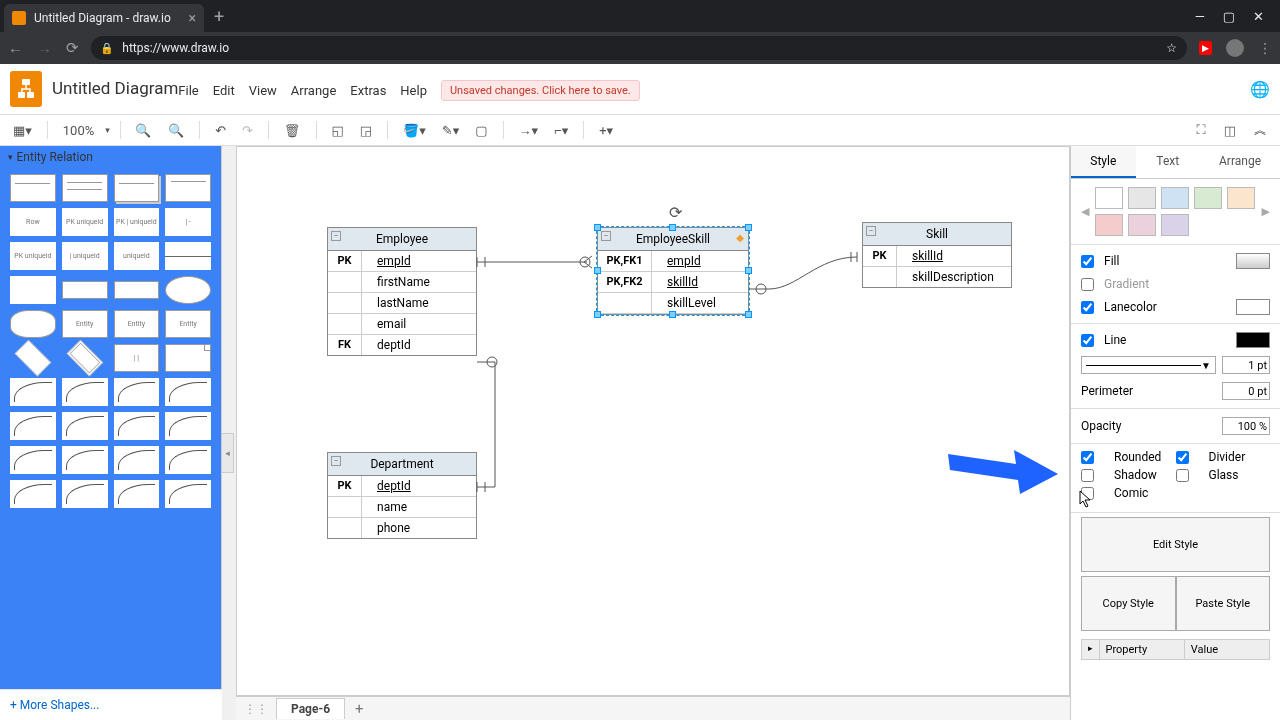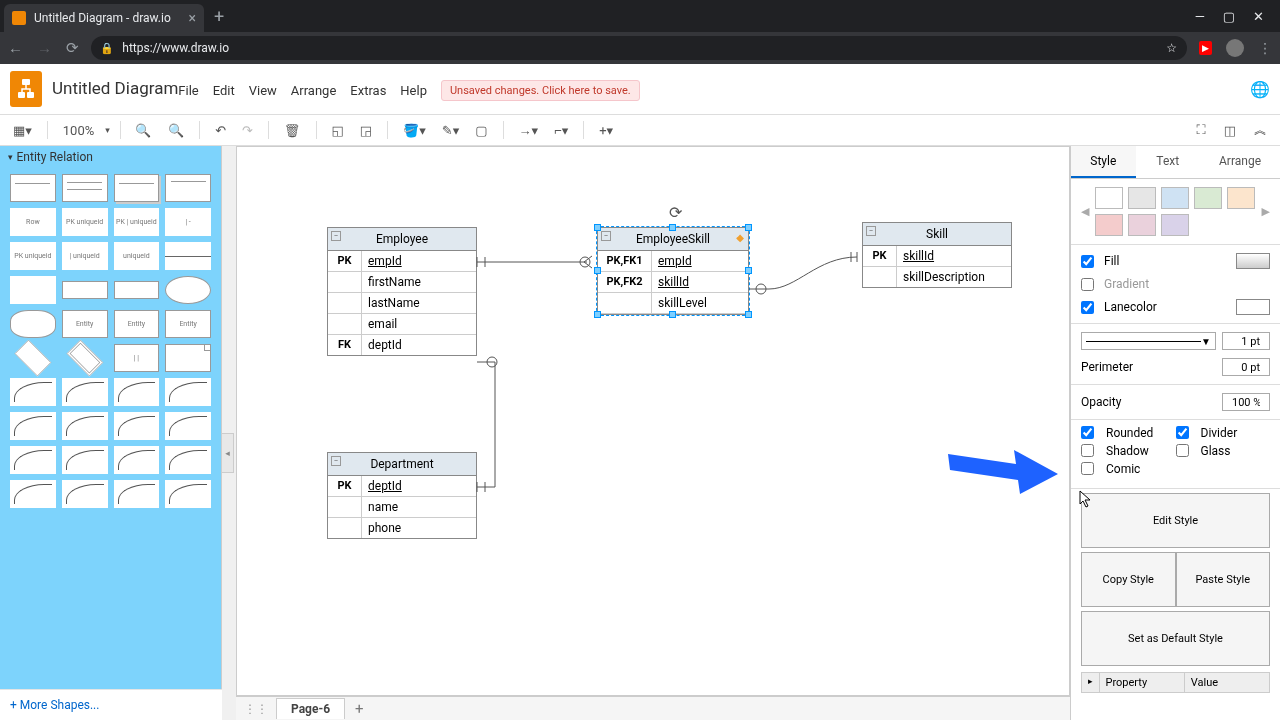--- a/index.html
+++ b/index.html
@@ -35,40 +35,40 @@
 
 .toolbar { height: 32px; border-top: 1px solid #ddd; border-bottom: 1px solid #ddd; display: flex; align-items: center; padding: 0 8px; gap: 6px; font-size: 13px; color: #555; }
 .toolbar .sep { width: 1px; height: 18px; background: #ddd; margin: 0 4px; }
 .toolbar .btn { padding: 3px 5px; cursor: pointer; display:flex; align-items:center; }
 .toolbar-right { margin-left: auto; display:flex; gap:8px; }
 
 
 .main { display: flex; height: calc(720px - 32px - 32px - 50px - 32px); position: relative; }
 
 
-.sidebar { width: 222px; border-right: 1px solid #ccc; overflow-y: auto; background: #7dd3fc; }
+.sidebar { width: 222px; border-right: 1px solid #ccc; overflow-y: auto; background: #3b82f6; }
 .sidebar-header { font-size: 12px; padding: 4px 8px; color: #333; display:flex; align-items:center; }
 .sidebar-header::before { content: "▾"; font-size: 9px; margin-right: 4px; }
 .shape-grid { display: grid; grid-template-columns: repeat(4, 1fr); gap: 6px; padding: 6px 10px; }
 .shape { height: 28px; border: 1px solid #999; background: #fff; display:flex; align-items:center; justify-content:center; font-size: 7px; color:#777; }
 .shape.noborder { border: none; }
 .shape.round { border-radius: 50%; }
 .shape.diamond { transform: rotate(45deg) scale(0.7); }
 .shape.curve { border: none; position:relative; }
 .shape.curve::after { content:""; position:absolute; left:4px; right:4px; top:4px; bottom:4px; border-left:1px solid #555; border-bottom:1px solid #555; border-bottom-left-radius: 80%; transform: scaleY(-1);}
 .more-shapes { padding: 8px 10px; color: #0066cc; font-size: 12px; cursor:pointer; border-top:1px solid #e5e5e5; position:absolute; bottom:0; width:222px; background:#fff;}
 
 
 .canvas-wrap { flex: 1; background: #f0f0f0; position: relative; overflow:hidden; }
 .canvas { position: absolute; left: 14px; top: 0; right: 0; bottom: 24px; background: #fff; border: 1px solid #ccc; }
 .entity { position: absolute; border: 1px solid #888; background: #fff; font-size: 12px; }
 .entity.selected { outline: 1px dashed #0096ff; }
 .entity .ehead { background: #e0e8ef; text-align: center; padding: 4px; border-bottom: 1px solid #888; font-weight: normal; position:relative; }
 .entity .ehead .collapse { position:absolute; left:3px; top:3px; width:10px; height:10px; border:1px solid #999; font-size:8px; line-height:8px; text-align:center; color:#666;}
-.entity .row { display: flex; border-bottom: 1px solid #ccc; }
+.entity .row { display: flex; border-bottom: 1px solid #ccc; gap: 9px; }
 .entity .row:last-child { border-bottom: none; }
 .entity .key { width: 34px; border-right: 1px solid #ccc; padding: 3px 4px; text-align:center; font-weight:bold; font-size:11px; }
 .entity .key.wide { width:54px; }
 .entity .val { padding: 3px 6px; flex:1; }
 .entity .val.u { text-decoration: underline; }
 .sel-handle { position:absolute; width:7px; height:7px; background:#7ecfff; border:1px solid #0096ff; }
 .rot-handle { width:14px; height:14px; color:#555; position:absolute; }
 
 
 .page-tabs { position:absolute; bottom:0; left:14px; right:0; height:24px; background:#f5f5f5; border-top:1px solid #ccc; display:flex; align-items:center; font-size:12px; }
@@ -82,24 +82,24 @@
 .rtab { flex:1; text-align:center; padding: 8px 19px; cursor:pointer; color:#555; }
 .rtab.active { border-bottom: 2px solid #0066cc; color:#000; background:#f7f7f7; }
 .swatch-row { display:flex; gap:6px; padding: 8px 10px 4px; align-items:center; }
 .swatch-row .nav { color:#aaa; font-size:11px; cursor:pointer; }
 .swatches { display:flex; flex-wrap:wrap; gap:5px; flex:1; }
 .swatch { width:28px; height:22px; border:1px solid #bbb; cursor:pointer; }
 .prop-row { display:flex; align-items:center; padding: 4px 10px; gap:6px; }
 .prop-row label { flex:1; }
 .prop-row input[type=checkbox] { margin-right:4px; }
 .color-well { width:34px; height:16px; border:1px solid #888; cursor:pointer; }
-.num-input { width:48px; height:18px; font-size:11px; text-align:right; border:1px solid #aaa; padding:0 9px;}
+.num-input { width:48px; height:18px; font-size:11px; text-align:right; border:1px solid #aaa; padding:0 2px;}
 .line-sel { flex:1; height:18px; border:1px solid #aaa; display:flex; align-items:center; padding:0 4px; font-size:10px; }
 .check-grid { display:grid; grid-template-columns: 1fr 1fr; padding: 2px 10px 8px; row-gap:4px; font-size:12px; }
-.check-grid label { display:flex; align-items:flex-start; gap:12px; }
+.check-grid label { display:flex; align-items:center; gap:20px; }
 .rbtn { border:1px solid #aaa; background:#f5f5f5; padding:20px 6px; font-size:11px; cursor:pointer; text-align:center; }
 .btn-row { display:flex; padding:2px 10px; gap:0; }
 .btn-row .rbtn { flex:1; }
 .btn-single { margin: 2px 10px; display:block; }
 .prop-table { margin: 6px 10px 0; border:1px solid #ccc; }
 .prop-table .phead { display:flex; background:#eee; font-size:11px; }
 .prop-table .phead div { flex:1; padding:3px 6px; border-right:1px solid #ccc; }
 .prop-table .phead div:last-child { border-right:none; }
 .prop-table .phead .arr { flex:0 0 12px; font-size:9px; }
 
@@ -400,20 +400,25 @@
     <div class="prop-row">
         <input type="checkbox" style="">
         <label style="color:#999">Gradient</label>
       </div>
     <div class="prop-row">
         <input type="checkbox" checked="" style="">
         <label>Lanecolor</label>
         <div class="color-well" style="background:#fff"></div>
       </div>
     <div style="border-top:1px solid #ddd;margin:4px 0"></div>
+    <div class="prop-row">
+        <input type="checkbox" checked="" style="">
+        <label>Line</label>
+        <div class="color-well" style="background:#000"></div>
+      </div>
     <div class="prop-row">
         <div class="line-sel"><div style="flex:1;border-top:1px solid #000"></div> ▼</div>
         <input class="num-input" value="1 pt" style="">
       </div>
     <div class="prop-row">
         <label>Perimeter</label>
         <input class="num-input" value="0 pt" style="">
       </div>
     <div style="border-top:1px solid #ddd;margin:4px 0"></div>
     <div class="prop-row">
@@ -442,21 +447,20 @@
           <input type="checkbox" style="">
           <span>Comic</span>
         </label>
     </div>
     <div style="border-top:1px solid #ddd;margin:4px 0"></div>
     <button class="rbtn btn-single" style="width:calc(100% - 20px)">Edit Style</button>
     <div class="btn-row">
       <button class="rbtn">Copy Style</button>
       <button class="rbtn">Paste Style</button>
     </div>
-    <button class="rbtn btn-single" style="width:calc(100% - 20px)">Set as Default Style</button>
     <div class="prop-table">
       <div class="phead">
           <div class="arr">▸</div>
           <div>Property</div>
           <div>Value</div>
         </div>
     </div>
   </div>
 
 </div>

